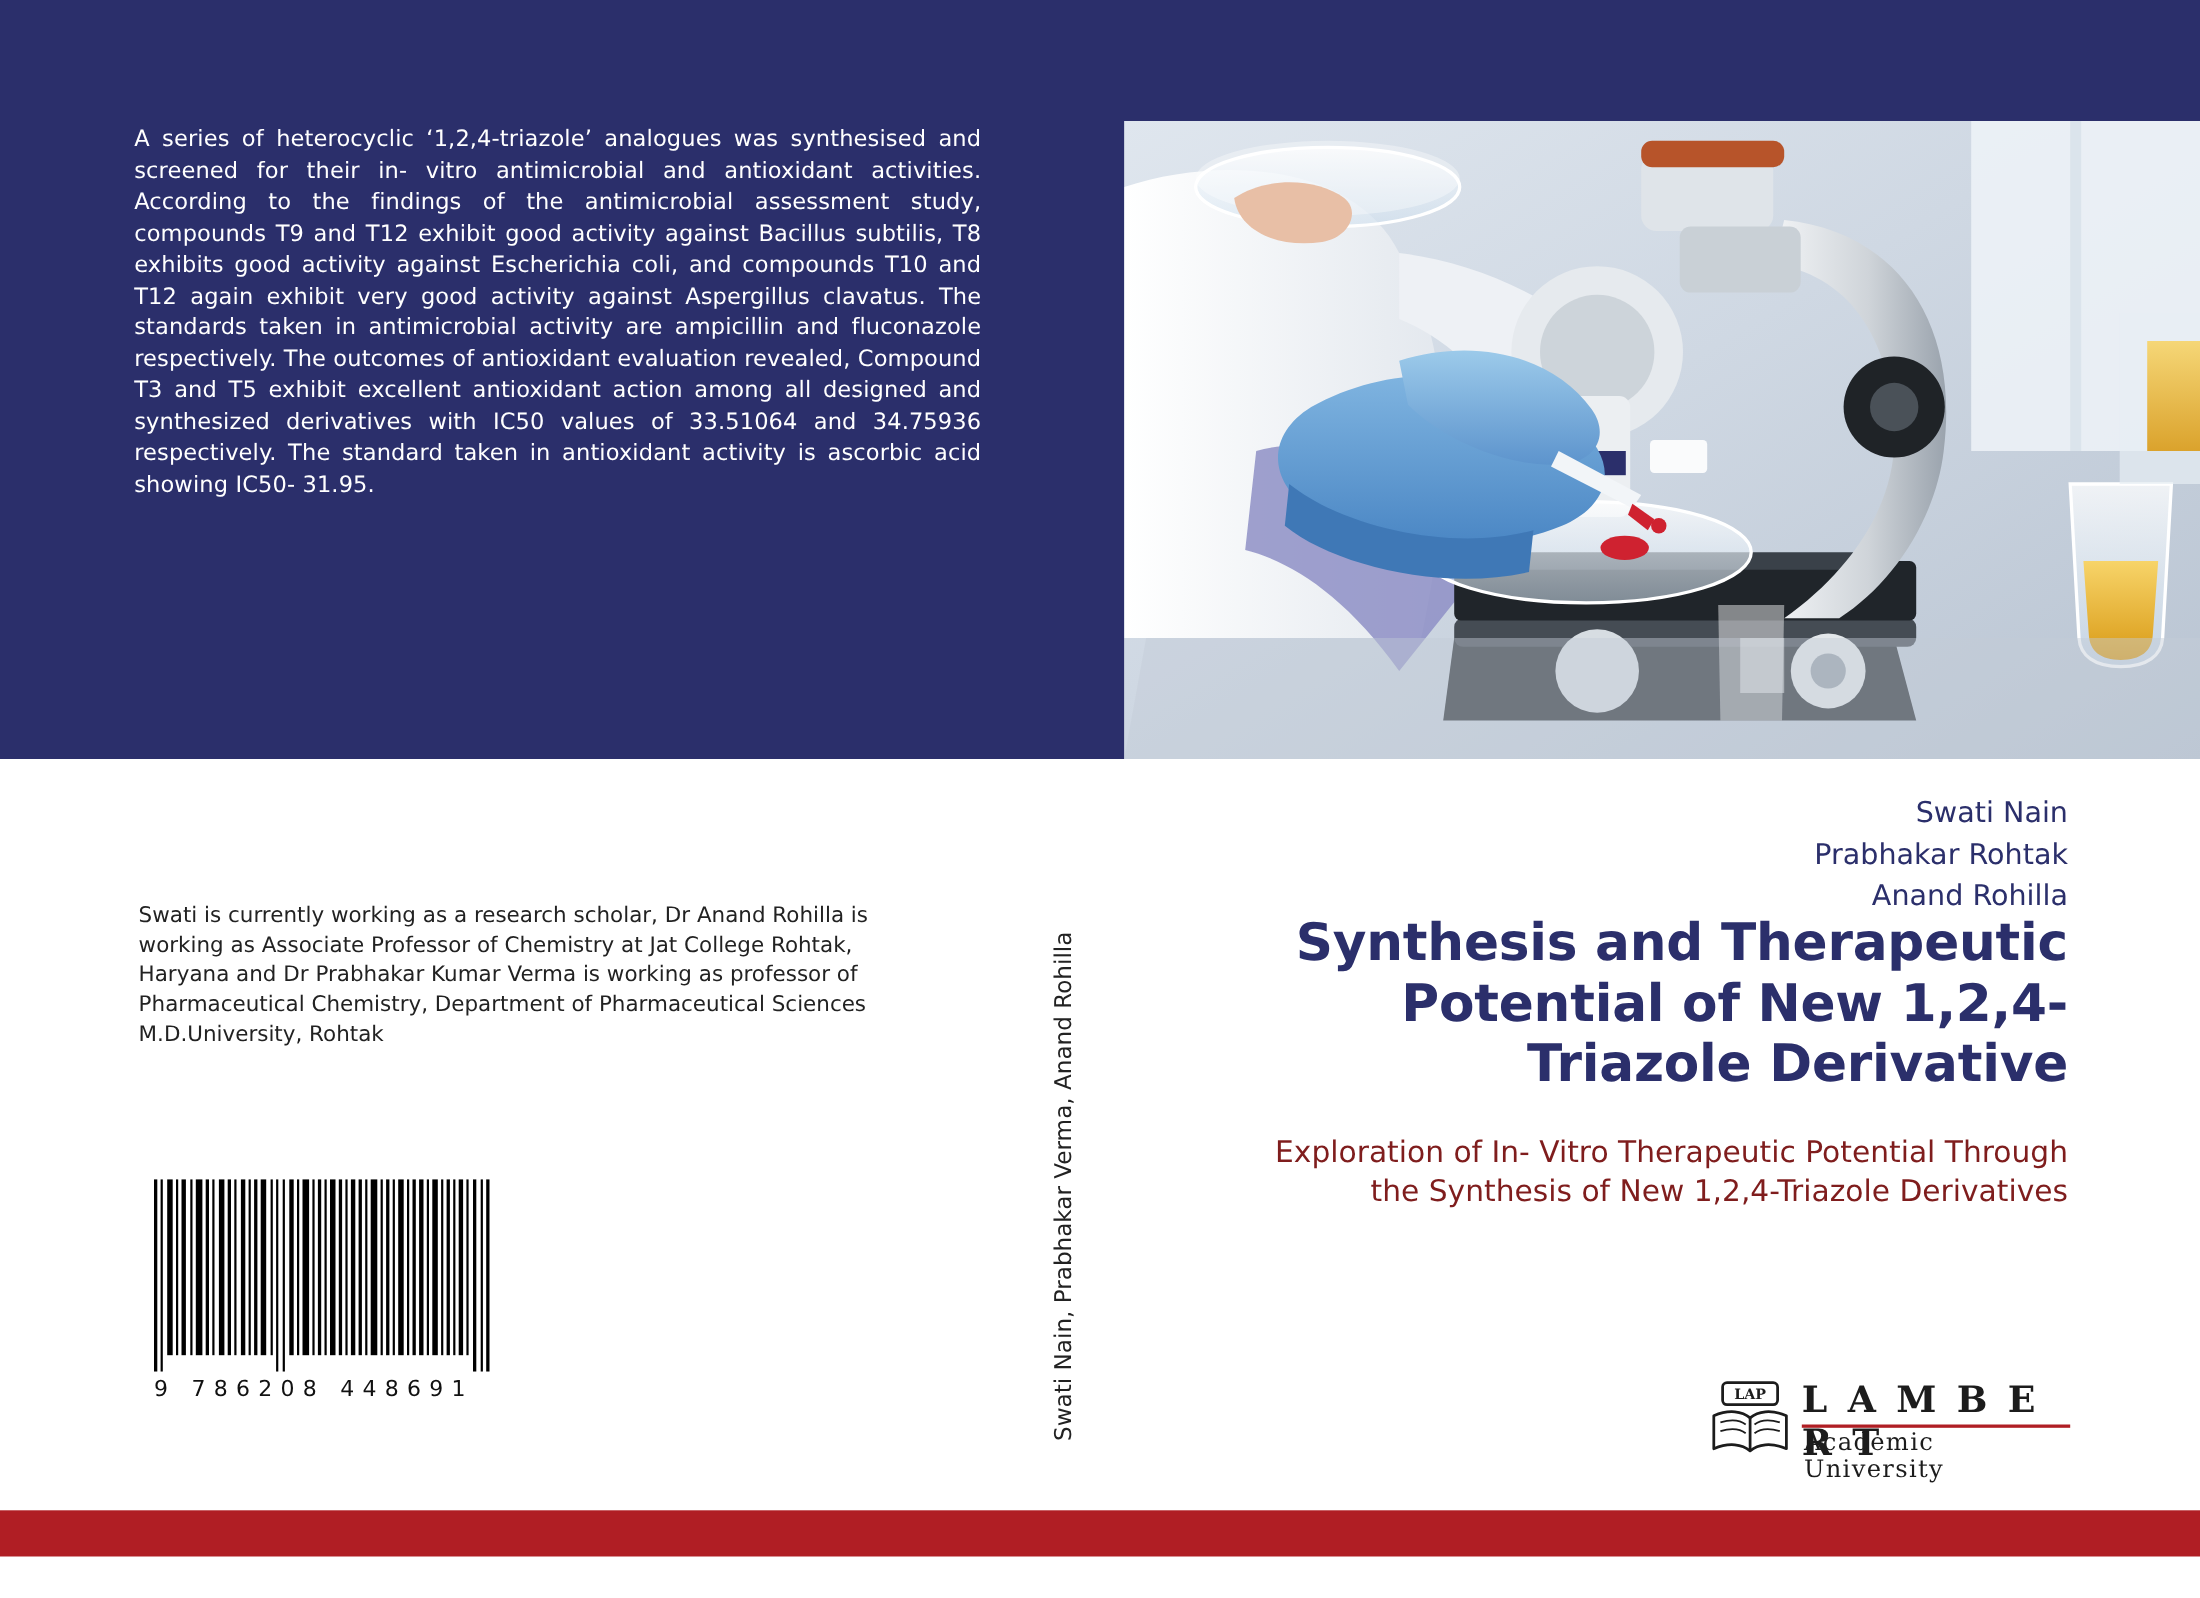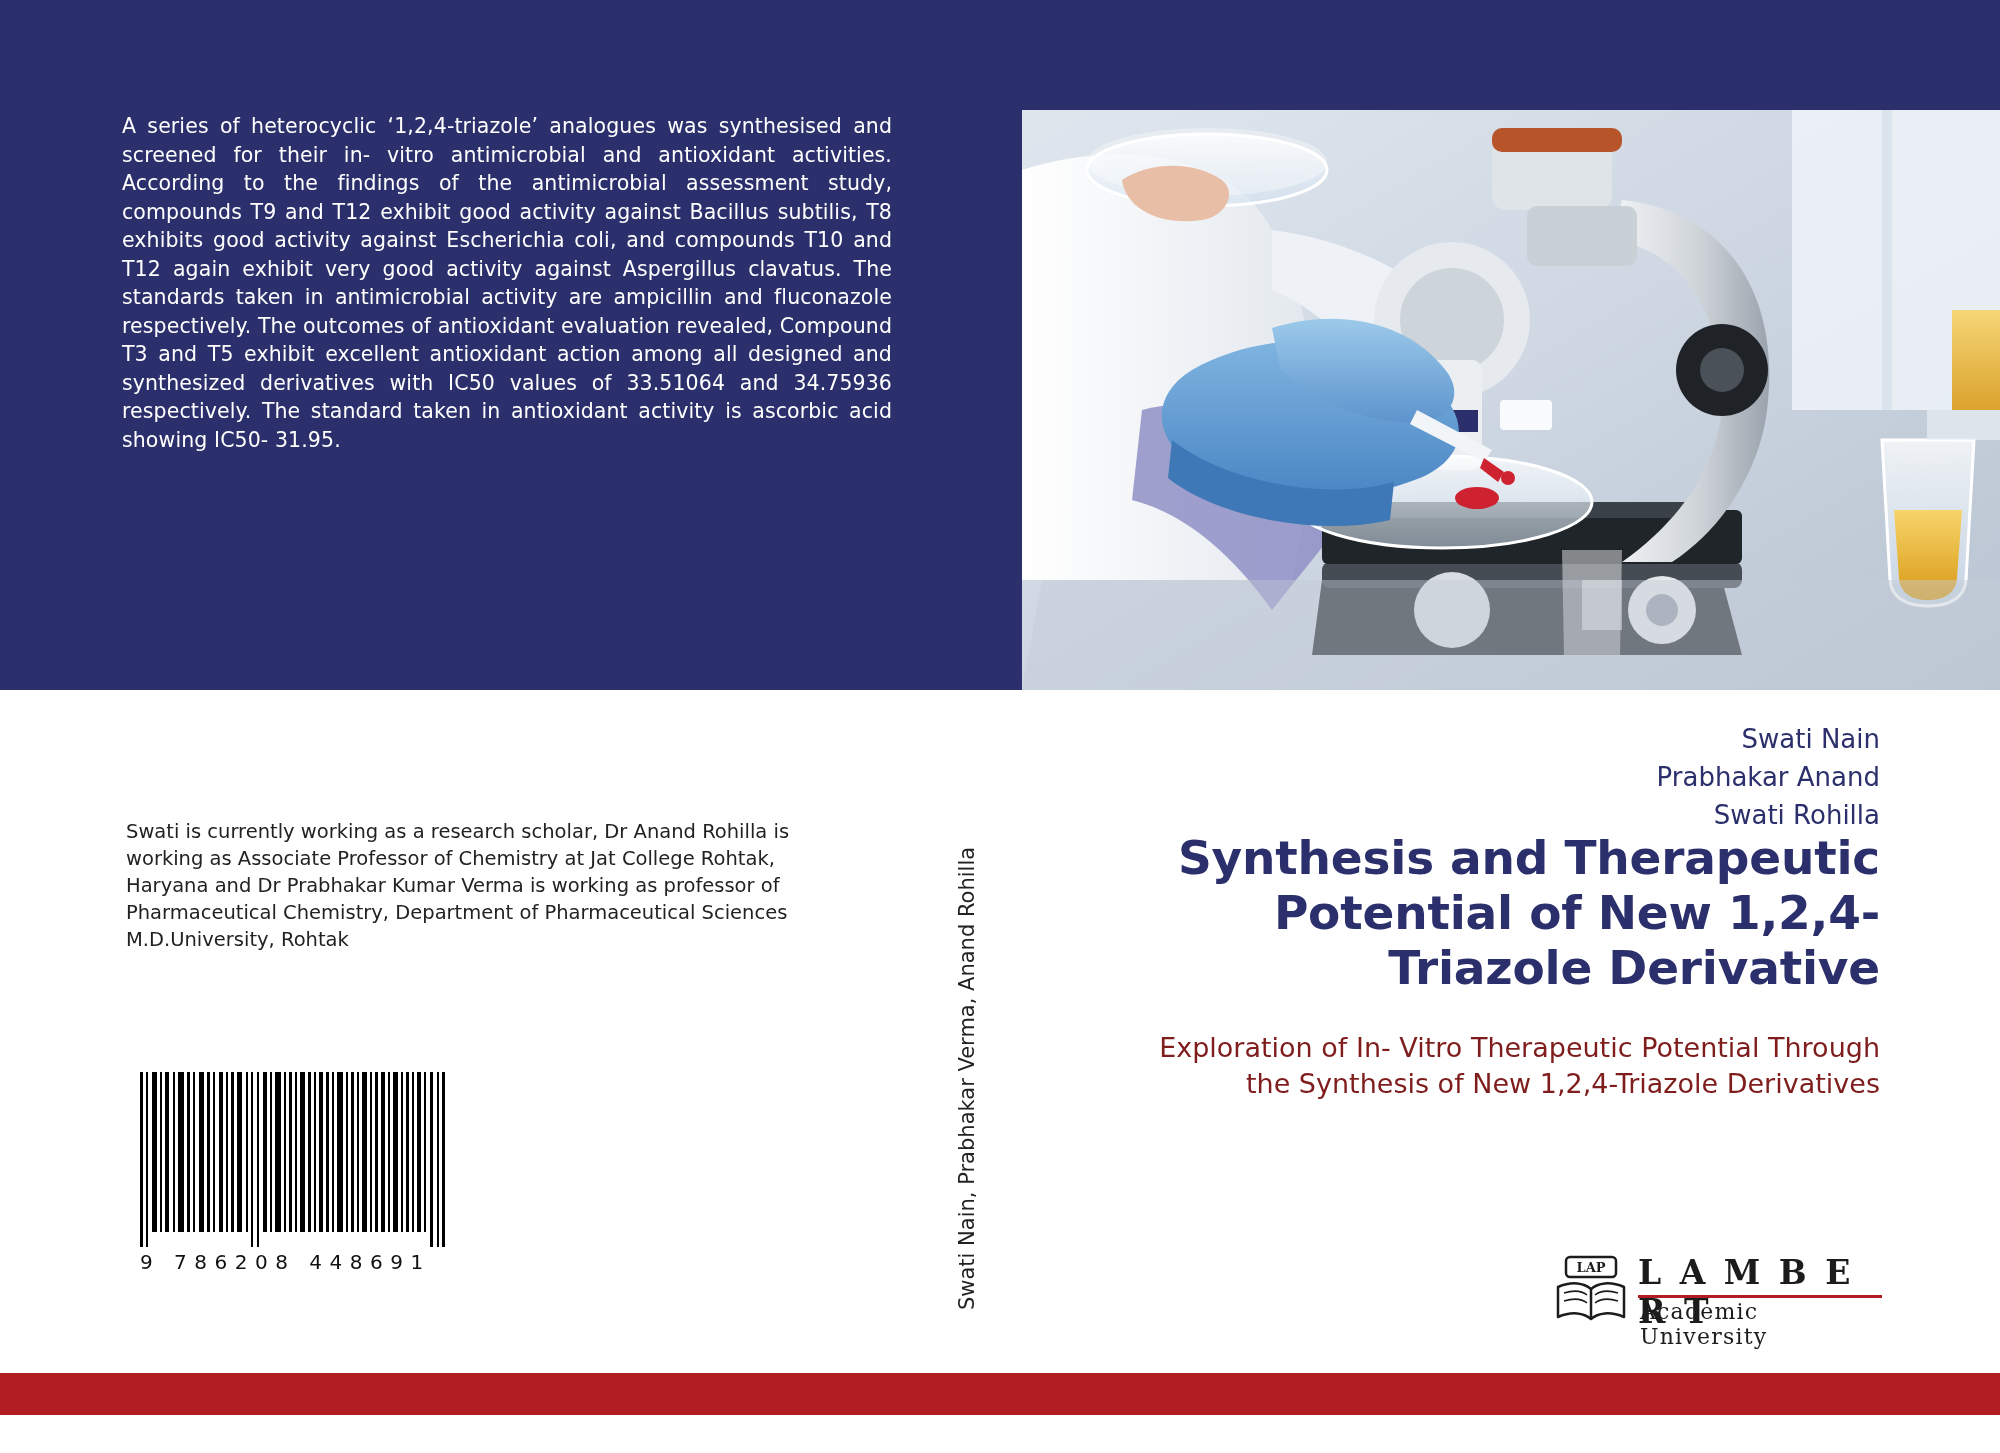--- a/index.html
+++ b/index.html
@@ -373,22 +373,22 @@
         <rect x="304" y="0" width="3" height="175"></rect>
       </g>
     </svg>
     <div class="barcode-digits">9 786208 448691</div>
   </div>
 
   <div class="spine-text">Swati Nain, Prabhakar Verma, Anand Rohilla</div>
 
   <div class="authors">
     <div>Swati Nain</div>
-    <div>Prabhakar Anand</div>
-    <div>Swati Rohilla</div>
+    <div>Prabhakar Rohtak</div>
+    <div>Anand Rohilla</div>
   </div>
 
   <div class="front-title">Synthesis and Therapeutic Potential of New 1,2,4-Triazole Derivative</div>
 
   <div class="front-subtitle">Exploration of In- Vitro Therapeutic Potential Through the Synthesis of New 1,2,4-Triazole Derivatives</div>
 
   <div class="publisher">
     <svg class="pub-lap" viewBox="0 0 78 72" xmlns="http://www.w3.org/2000/svg">
       <rect x="14" y="2" width="50" height="20" rx="4" fill="#ffffff" stroke="#1c1c1c" stroke-width="2.5"></rect>
       <text x="39" y="17" font-family="DejaVu Serif, Liberation Serif, serif" font-size="13" font-weight="bold" text-anchor="middle" fill="#1c1c1c">LAP</text>

